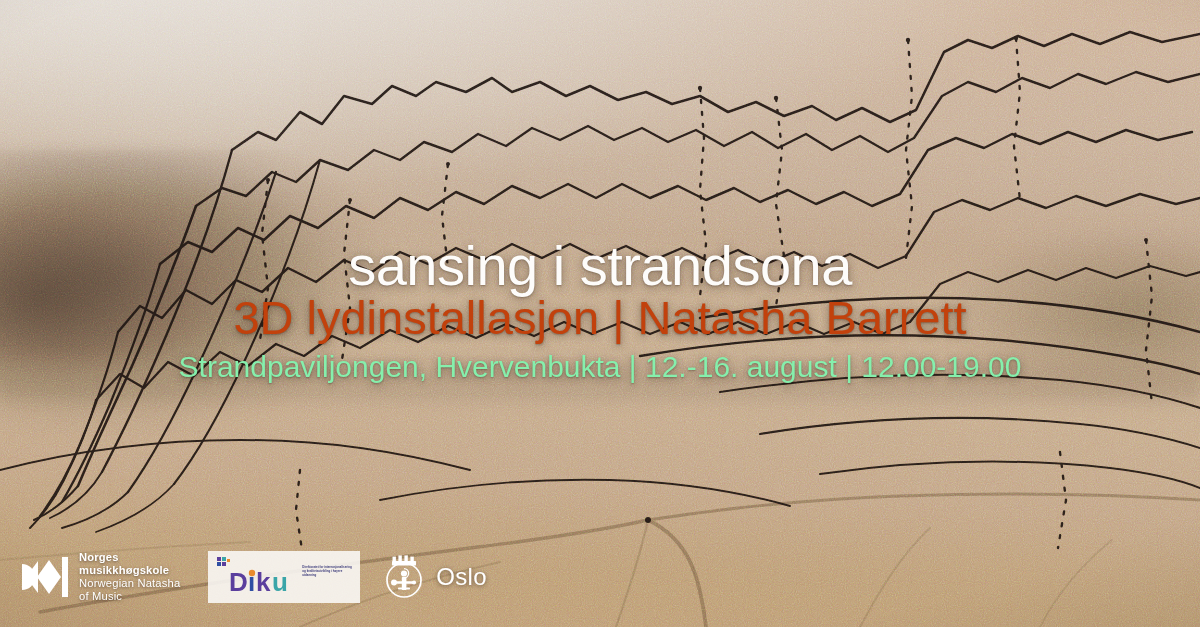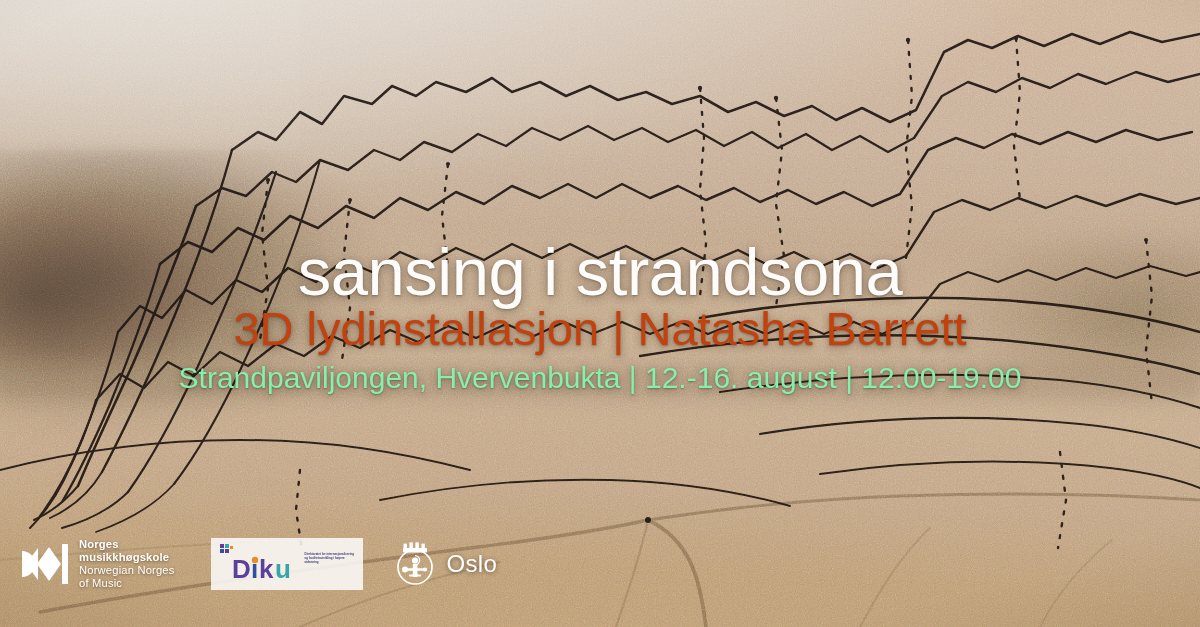--- a/index.html
+++ b/index.html
@@ -92,21 +92,21 @@
 
   
   .type-block{
     position:absolute;
     left:0; right:0;
     top:238px;
     text-align:center;
     pointer-events:none;
   }
   .title{
-    font-size:67px;
+    font-size:56px;
     line-height:1.0;
     font-weight:300;
     letter-spacing:-0.5px;
     color:#fdfcfa;
     text-shadow:0 2px 10px rgba(40,26,16,.42), 0 1px 2px rgba(40,26,16,.30);
     white-space:nowrap;
   }
   .sub1{
     font-size:47px;
     line-height:1.04;
@@ -121,23 +121,23 @@
     line-height:1.06;
     font-weight:300;
     color:#86efac;
     text-shadow:0 2px 8px rgba(40,26,16,.46), 0 1px 2px rgba(40,26,16,.34);
     white-space:nowrap;
   }
 
   
   .logos{
     position:absolute;
-    left:22px; bottom:31px;
+    left:22px; bottom:18px;
     display:flex; align-items:center;
-    gap:8px;
+    gap:0;
     height:64px;
   }
   .logo{ display:flex; align-items:center; height:64px; }
 
   
   .nmh{ gap:11px; }
   .nmh-mark{ width:46px; height:40px; display:block; }
   .nmh-text{
     color:#ffffff;
     font-size:11.2px;
@@ -302,21 +302,21 @@
       <svg class="nmh-mark" viewBox="0 0 46 40">
         <path d="M0 7 A13 13 0 0 1 0 33 Z" fill="#ffffff"></path>
         <path d="M16 20 L28 4 L28 36 Z" fill="#ffffff"></path>
         <path d="M16 20 L28 4 L28 36 Z" fill="#ffffff" transform="translate(-12,0) scale(1,1)"></path>
         <polygon points="15,20 27,3 39,20 27,37" fill="#ffffff"></polygon>
         <rect x="40" y="0" width="6" height="40" fill="#ffffff"></rect>
       </svg>
       <div class="nmh-text">
         <span class="b">Norges</span>
         <span class="b">musikkhøgskole</span>
-        <span class="r">Norwegian Norges</span>
+        <span class="r">Norwegian Natasha</span>
         <span class="r">of Music</span>
       </div>
     </div>
 
     <div class="logo">
       <div class="diku">
         <svg class="diku-sym" viewBox="0 0 13 11">
           <rect x="0" y="0" width="4" height="4" fill="#5b3f9d"></rect>
           <rect x="5" y="0" width="4" height="4" fill="#3aa5a8"></rect>
           <rect x="0" y="5" width="4" height="4" fill="#2f4fa3"></rect>

